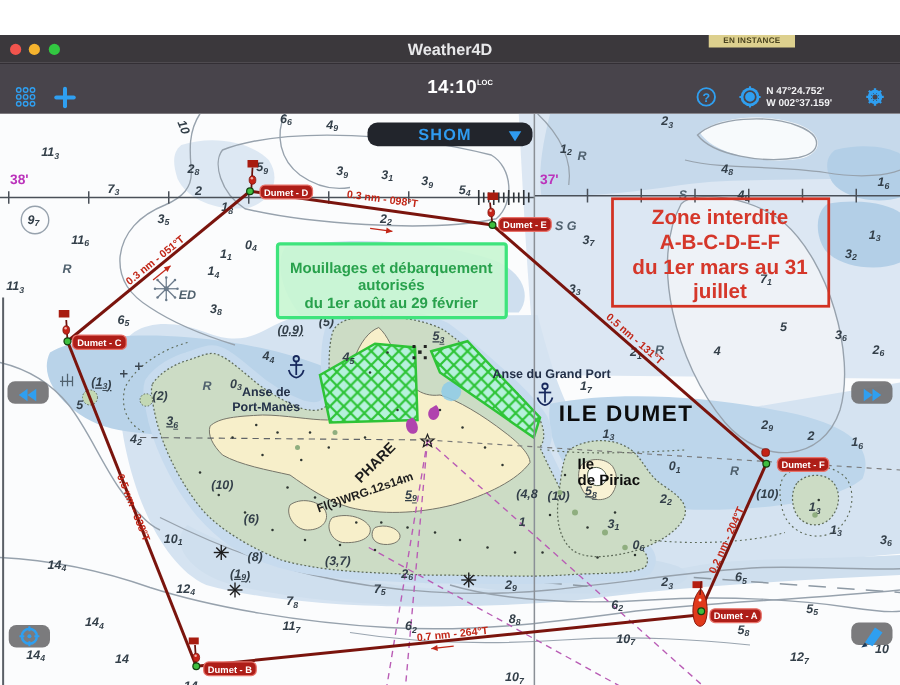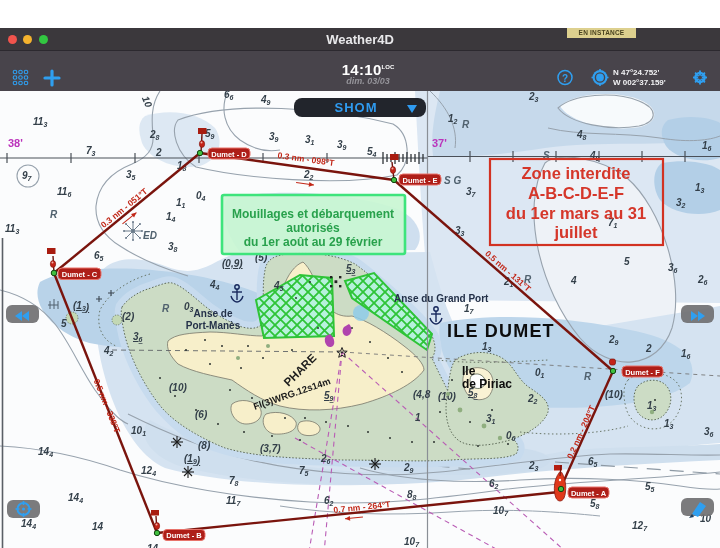--- a/index.html
+++ b/index.html
@@ -29,21 +29,20 @@
 <div id="titlebar"></div>
 <div class="tl" style="left:7.5px;background:#f1544d;"></div>
 <div class="tl" style="left:22.5px;background:#f5b32e;"></div>
 <div class="tl" style="left:38.5px;background:#32c741;"></div>
 <div id="apptitle">Weather4D</div>
 <div id="instance">EN INSTANCE</div>
 
 <div id="toolbar"></div>
 <div id="clock">
       <div class="t">14:10<span class="loc">LOC</span></div>
-      <div class="d">dim. 03/03</div>
     </div>
 <svg id="chart" width="720" height="485" viewBox="0 63 720 485">
 <defs>
 <pattern id="hatch" patternUnits="userSpaceOnUse" width="11" height="11">
 <path d="M0,0 L11,11 M11,0 L0,11" stroke="#2ec437" stroke-width="1.8"></path>
 </pattern>
 </defs>
 
 <rect x="0" y="63" width="720" height="485" fill="#fbfcfd"></rect>
 

